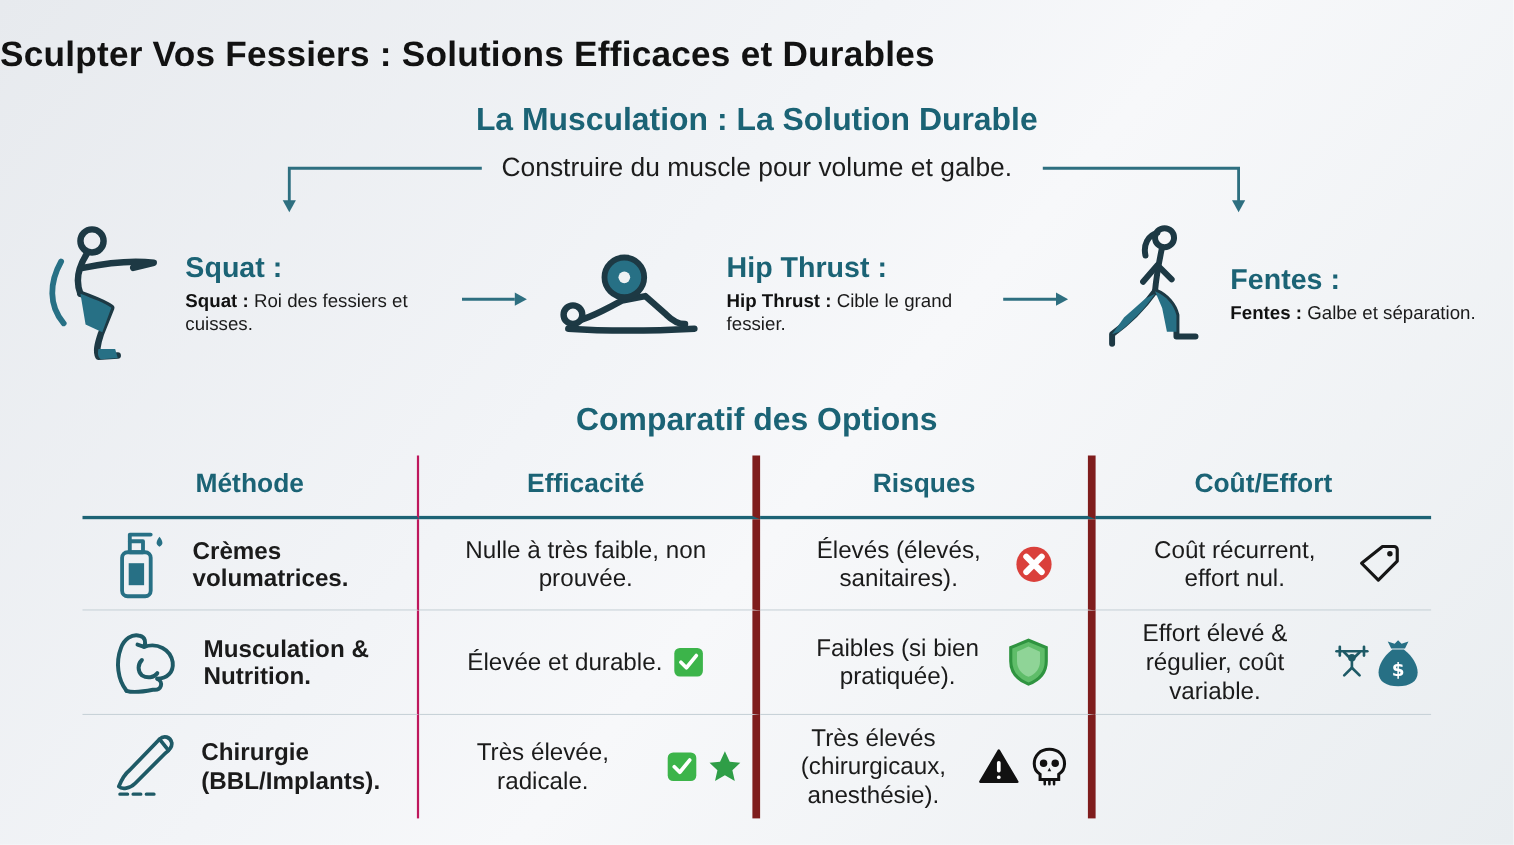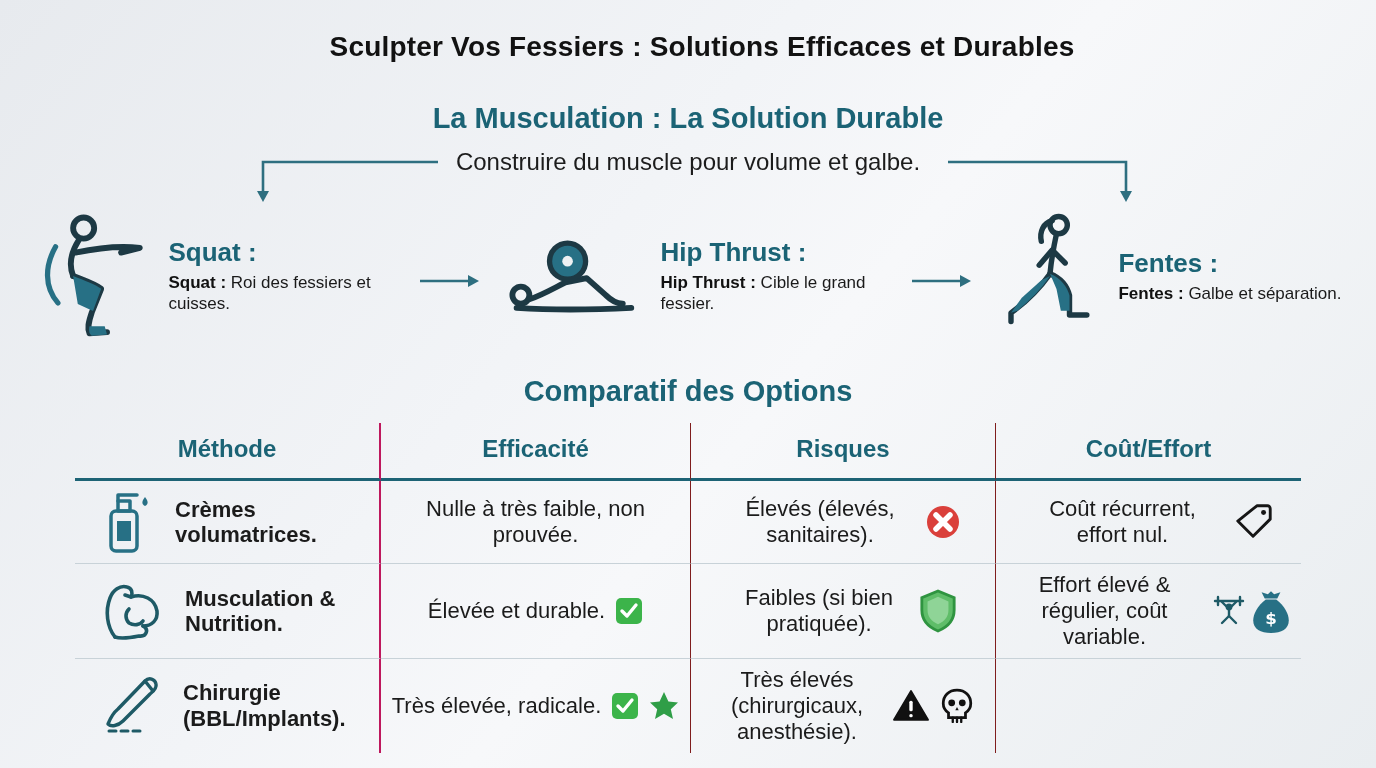--- a/index.html
+++ b/index.html
@@ -3,27 +3,27 @@
 <meta charset="utf-8">
 <style>
   * { box-sizing: border-box; margin: 0; padding: 0; }
   html,body { width:1376px; height:768px; overflow:hidden; }
   body {
     font-family:"Liberation Sans", sans-serif;
     background: linear-gradient(130deg,#e7eaee 0%,#f2f4f7 40%,#f7f8fa 55%,#e9edf0 100%);
     color:#161616;
   }
   .page-title{
-    text-align:center; padding-top:31px;
-    font-size:28px; font-weight:bold; color:#121212; letter-spacing:.2px;padding-left:28px;
+    padding-top:31px;
+    font-size:32px; font-weight:bold; color:#121212; letter-spacing:.2px;
   }
   .section-heading{
     text-align:center; font-size:29px; font-weight:bold; color:#1b6375;
   }
-  .musc-heading{ margin-top:39px; }
+  .musc-heading{ margin-top:25px; }
 
   
   .bracket-wrap{ position:relative; height:62px; margin-top:11px; }
   .bracket-caption{
     position:absolute; top:2px; left:0; width:100%; text-align:center;
     font-size:24px; color:#1c1c1c;
   }
   .bracket-svg{ position:absolute; top:0; left:0; }
 
   
@@ -49,21 +49,21 @@
     font-size:24px; font-weight:bold; color:#1b6375; text-align:center;
     padding:12px 4px 15px; border-bottom:3px solid #1d6375;
     display:flex; align-items:center; justify-content:center;
   }
   .cell{
     min-height:80px; font-size:22px; line-height:1.18; color:#1b1b1b;
     display:flex; align-items:center; justify-content:center;
     text-align:center; padding:8px 10px; gap:10px;
   }
   .c1{ border-right:2px solid #be185d; }
-  .c2,.c3{ border-right:1px solid #7f1d1d; }
+  .c2,.c3{ border-right:7px solid #7f1d1d; }
   .rowline{ border-bottom:1px solid #c8d2d8; }
   .method-cell{ justify-content:flex-start; padding-left:26px; gap:22px; }
   .method-label{ font-weight:bold; text-align:left; max-width:180px; font-size:22px; line-height:1.15;}
   .icon{ display:inline-flex; flex:0 0 auto; }
   .cout-icons{ display:flex; align-items:center; gap:6px; }
 </style>
 </head>
 <body>
 
 <div class="page-title">Sculpter Vos Fessiers : Solutions Efficaces et Durables</div>

